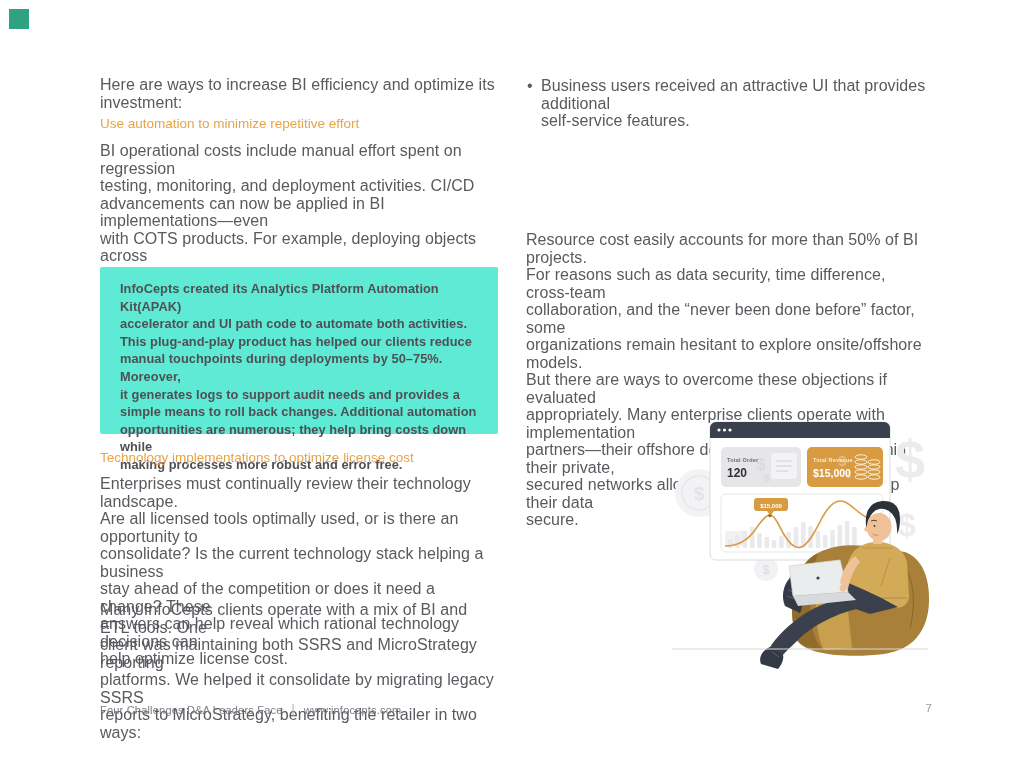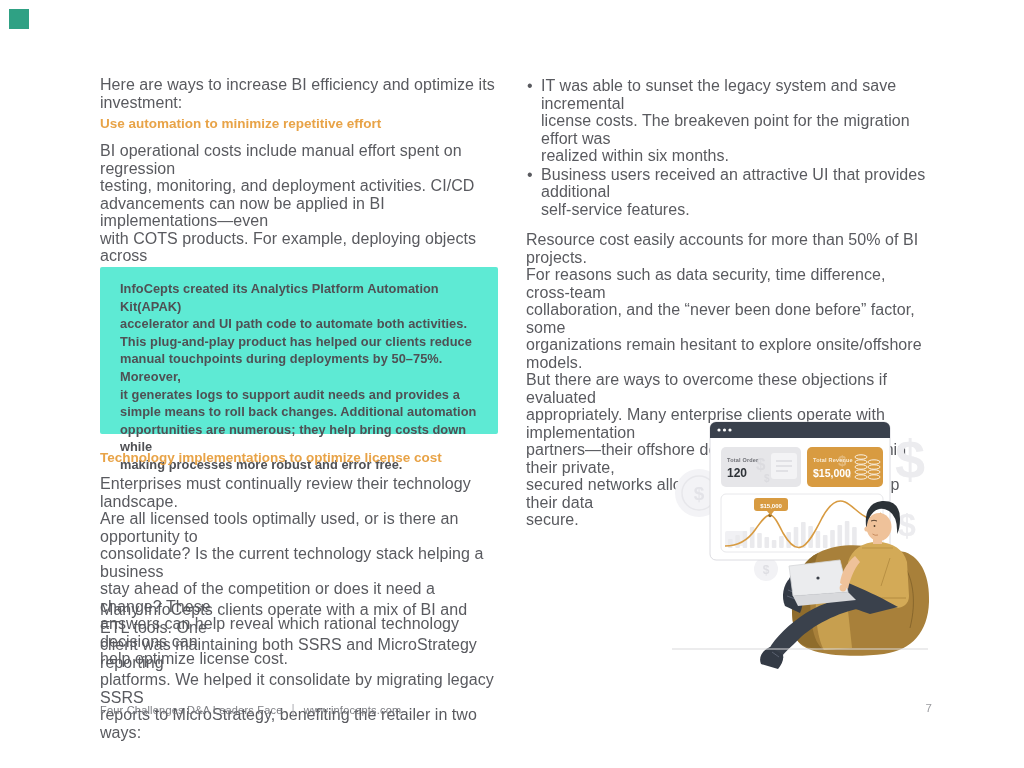--- a/index.html
+++ b/index.html
@@ -1,21 +1,21 @@
 <!DOCTYPE html>
 <html><head>
 <meta charset="utf-8">
 <style>
   html,body{margin:0;padding:0;}
   .page{position:relative;width:1024px;height:768px;background:#ffffff;overflow:hidden;
         font-family:"Liberation Sans",sans-serif;}
   .abs{position:absolute;}
   .lines{white-space:pre-line;}
   .body-text{font-size:16px;line-height:17.5px;color:#595a5f;letter-spacing:0.05px;}
-  .heading{font-size:13.5px;font-weight:700;color:#e8a347;line-height:21px;}
+  .heading{font-size:13.5px;font-weight:400;color:#e8a347;line-height:21px;}
   .corner-mark{left:9px;top:9px;width:20px;height:20px;background:#2fa184;}
   .col-left{left:100px;width:400px;}
   .col-right{left:526px;width:400px;}
   .callout{left:100px;top:267px;width:398px;height:167px;background:#fbe9d3;border-radius:2px;
            box-sizing:border-box;padding:13px 20px;}
   .callout-text{font-size:12.8px;font-weight:700;line-height:17.6px;color:#4f5054;letter-spacing:0.05px;}
   ul.bullets{list-style:none;margin:0;padding:0;}
   ul.bullets li{position:relative;padding-left:15px;margin-bottom:1px;}
   ul.bullets li::before{content:"•";position:absolute;left:1px;top:0;color:#595a5f;}
   .footer{top:702px;font-size:11px;color:#7b7c81;letter-spacing:0.2px;display:flex;align-items:flex-end;}
@@ -60,25 +60,20 @@
 stay ahead of the competition or does it need a change? These
 answers can help reveal which rational technology decisions can
 help optimize license cost.</div>
 
   <div class="abs col-left body-text lines" style="top:601px">Many InfoCepts clients operate with a mix of BI and ETL tools. One
 client was maintaining both SSRS and MicroStrategy reporting
 platforms. We helped it consolidate by migrating legacy SSRS
 reports to MicroStrategy, benefiting the retailer in two ways:</div>
 
   <ul class="abs col-right bullets body-text" style="top:77px">
-    <li>
-      <span class="lines">IT was able to sunset the legacy system and save incremental
-license costs. The breakeven point for the migration effort was
-realized within six months.</span>
-    </li>
     <li>
       <span class="lines">Business users received an attractive UI that provides additional
 self-service features.</span>
     </li>
   </ul>
 
 
   <div class="abs col-right body-text lines" style="top:231px">Resource cost easily accounts for more than 50% of BI projects.
 For reasons such as data security, time difference, cross-team
 collaboration, and the “never been done before” factor, some

